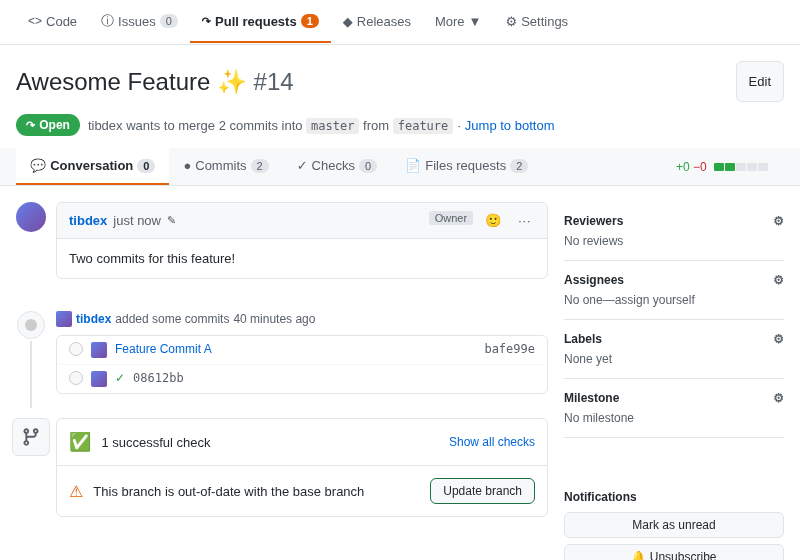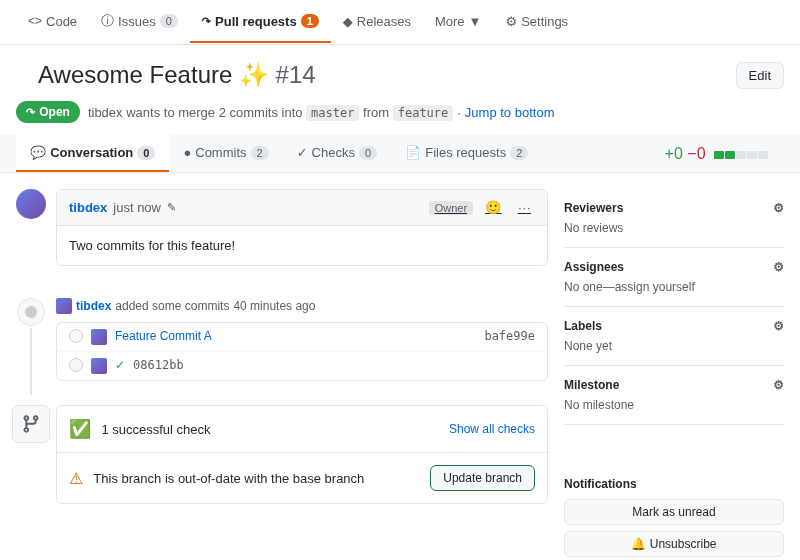--- a/index.html
+++ b/index.html
@@ -9,47 +9,47 @@
     .top-nav { display: flex; align-items: center; border-bottom: 1px solid #e1e4e8; padding: 0 16px; background: #fff; }
     .nav-item { display: flex; align-items: center; padding: 12px 12px; cursor: pointer; color: #586069; text-decoration: none; border-bottom: 2px solid transparent; gap: 4px; white-space: nowrap; }
     .nav-item.active { color: #24292e; border-bottom: 2px solid #e36209; font-weight: 600; }
     .nav-badge { background: #e1e4e8; border-radius: 20px; padding: 1px 6px; font-size: 11px; color: #586069; }
     .nav-item.active .nav-badge { background: #e36209; color: #fff; }
 
     
     .page-header { padding: 16px 16px 8px; display: flex; align-items: center; justify-content: space-between; }
     .page-title { font-size: 24px; font-weight: 400; color: #24292e; }
     .page-title .pr-number { color: #586069; font-weight: 300; }
-    .edit-btn { padding: 5px 12px; border: 1px solid #e1e4e8; border-radius: 6px; background: #f6f8fa; cursor: pointer; font-size: 13px; color: #24292e; margin-left: 24px; }
+    .edit-btn { padding: 12px 12px; border: 1px solid #e1e4e8; border-radius: 6px; background: #f6f8fa; cursor: pointer; font-size: 13px; color: #24292e; margin-left: 24px; }
 
     
     .status-bar { padding: 4px 16px 12px; display: flex; align-items: center; gap: 8px; font-size: 13px; }
     .open-badge { background: #2ea44f; color: #fff; border-radius: 20px; padding: 4px 10px; font-size: 12px; font-weight: 600; display: flex; align-items: center; gap: 4px; }
     .branch-info { color: #586069; }
     .branch-tag { background: rgba(27,31,35,.08); border-radius: 3px; padding: 1px 5px; font-family: monospace; font-size: 12px; }
     .jump-link { color: #0366d6; cursor: pointer; text-decoration: none; }
 
     
     .tabs-row { display: flex; align-items: center; border-bottom: 1px solid #e1e4e8; padding: 0 16px; background: #f6f8fa; justify-content: space-between; }
     .tabs-left { display: flex; }
     .tab-item { display: flex; align-items: center; gap: 4px; padding: 10px 14px; cursor: pointer; color: #586069; border-bottom: 2px solid transparent; font-size: 13px; }
     .tab-item.active { background: #fff; border-bottom: 2px solid #e36209; color: #24292e; font-weight: 600; }
     .tab-badge { background: #e1e4e8; border-radius: 20px; padding: 1px 6px; font-size: 11px; }
-    .diff-stats { color: #28a745; font-size: 16px; padding: 0 16px; }
+    .diff-stats { color: #28a745; font-size: 12px; padding: 0 16px; }
 
     
     .main-layout { display: flex; padding: 16px; gap: 16px; }
     .main-content { flex: 1; min-width: 0; }
     .sidebar { width: 220px; flex-shrink: 0; }
 
     
     .comment-block { border: 1px solid #e1e4e8; border-radius: 6px; margin-bottom: 16px; }
     .comment-header { display: flex; align-items: center; justify-content: space-between; padding: 8px 12px; background: #f6f8fa; border-bottom: 1px solid #e1e4e8; border-radius: 6px 6px 0 0; }
     .comment-header-left { display: flex; align-items: center; gap: 6px; }
-    .comment-header-right { display: flex; align-items: center; gap: 8px; text-decoration: underline; }
+    .comment-header-right { display: flex; align-items: flex-start; gap: 8px; }
     .avatar { width: 30px; height: 30px; border-radius: 50%; background: #ccc; overflow: hidden; flex-shrink: 0; }
     .avatar-img { width: 100%; height: 100%; background: linear-gradient(135deg, #667eea 0%, #764ba2 100%); }
     .commenter-name { font-weight: 600; color: #0366d6; cursor: pointer; }
     .comment-time { color: #586069; }
     .owner-badge { background: #e1e4e8; border-radius: 3px; padding: 1px 6px; font-size: 11px; color: #586069; }
     .comment-body { padding: 12px; background: #fff; border-radius: 0 0 6px 6px; }
     .icon-btn { background: none; border: none; cursor: pointer; color: #586069; padding: 2px 4px; border-radius: 3px; }
 
     
     .commit-section { border: 1px solid #e1e4e8; border-radius: 6px; overflow: hidden; margin-bottom: 16px; }
@@ -109,21 +109,21 @@
     <span>More</span>
     <span>▼</span>
   </a>
   <a class="nav-item">
     <span>⚙</span>
     <span>Settings</span>
   </a>
 </nav>
 
 <div class="page-header">
-  <div style="display:flex; align-items:flex-end; gap:8px;margin-left:22px;">
+  <div style="display:flex; align-items:flex-end; gap:8px;">
     <h1 class="page-title">
       <span>Awesome Feature</span>
       <span>✨</span>
       <span class="pr-number">#14</span>
     </h1>
   </div>
   <button class="edit-btn">Edit</button>
 </div>
 
 <div class="status-bar">

